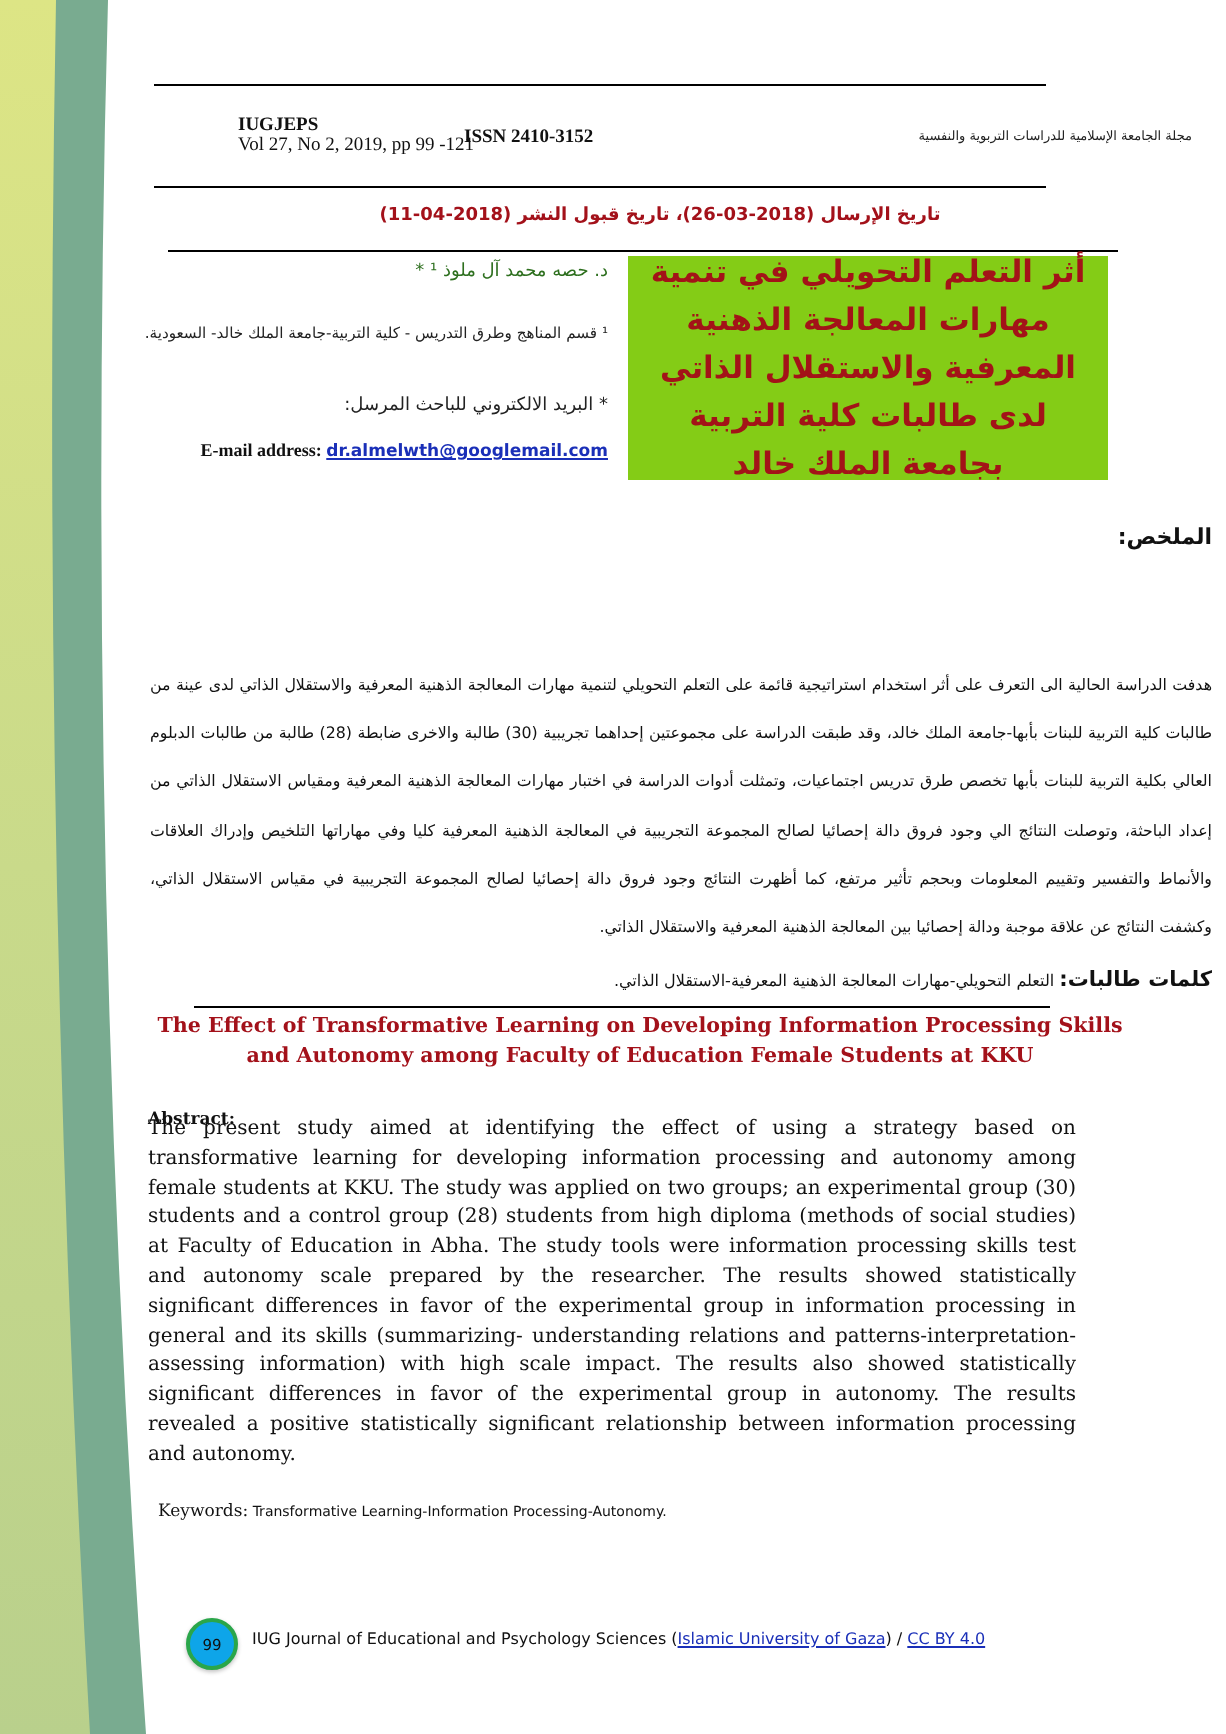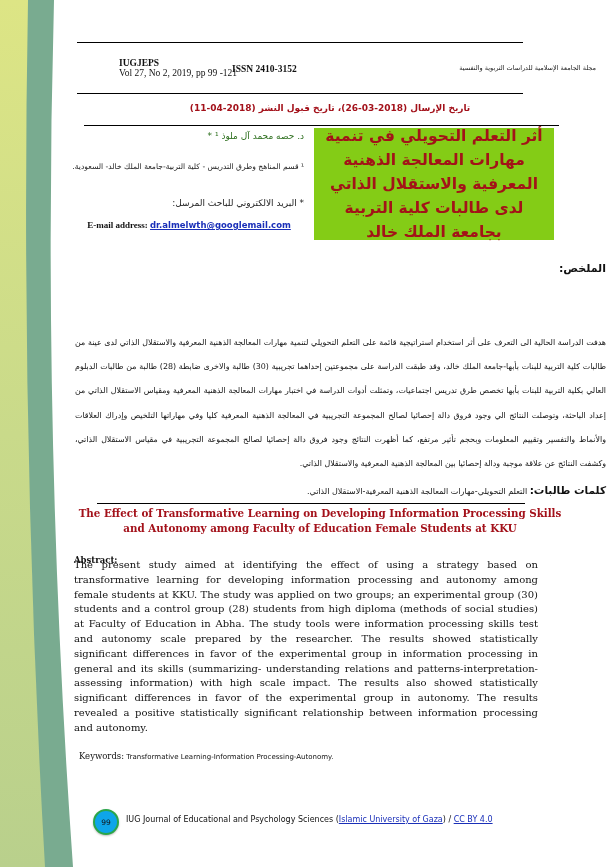--- a/index.html
+++ b/index.html
@@ -47,21 +47,21 @@
     .affil {
       position: absolute; left: 66px; top: 160px; width: 238px; text-align: right;
       direction: rtl; font-family: "DejaVu Sans", sans-serif; font-size: 7.6px;
       line-height: 13px; color: #222;
     }
     .email-ar {
       position: absolute; left: 90px; top: 198px; width: 214px; text-align: right;
       direction: rtl; font-family: "DejaVu Sans", sans-serif; font-size: 9px; color: #222;
     }
     .email {
-      position: absolute; left: 74px; top: 220px; width: 230px; text-align: center;
+      position: absolute; left: 74px; top: 220px; width: 230px; text-align: right;
       font-family: "Liberation Serif", serif; font-size: 9px; color: #111;
     }
     .email .lbl { font-weight: bold; }
     .email a { color: #1a2fb8; text-decoration: underline; font-family: "DejaVu Sans", sans-serif; font-weight: bold; font-size: 8.5px; }
     .ar-abs-head {
       position: absolute; left: 300px; top: 262px; width: 306px; text-align: right;
       direction: rtl; font-family: "DejaVu Sans", sans-serif; font-weight: bold; font-size: 11px;
     }
     .ar-abs {
       position: absolute; left: 75px; top: 283px; width: 531px;

